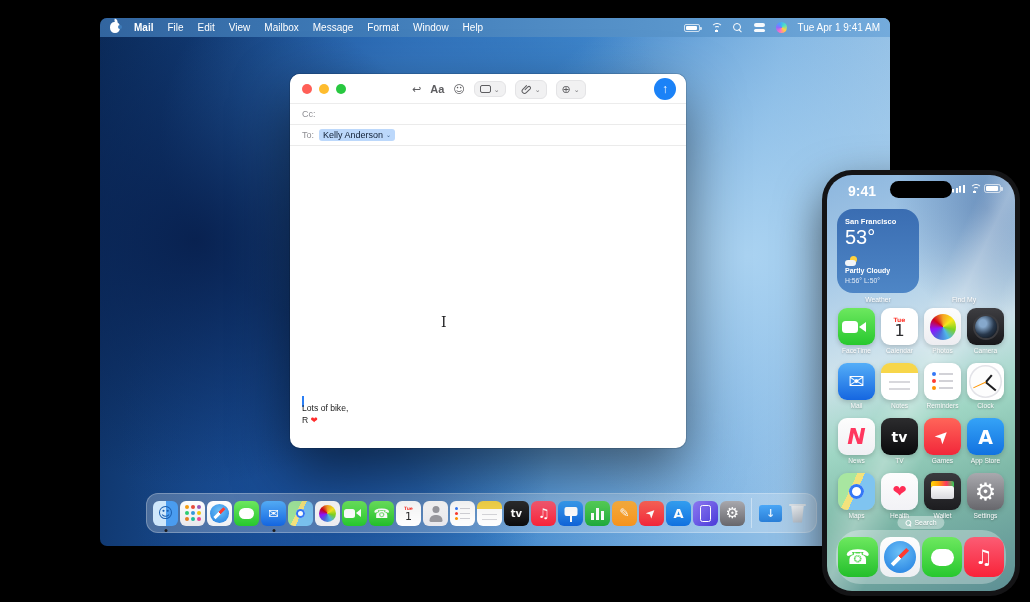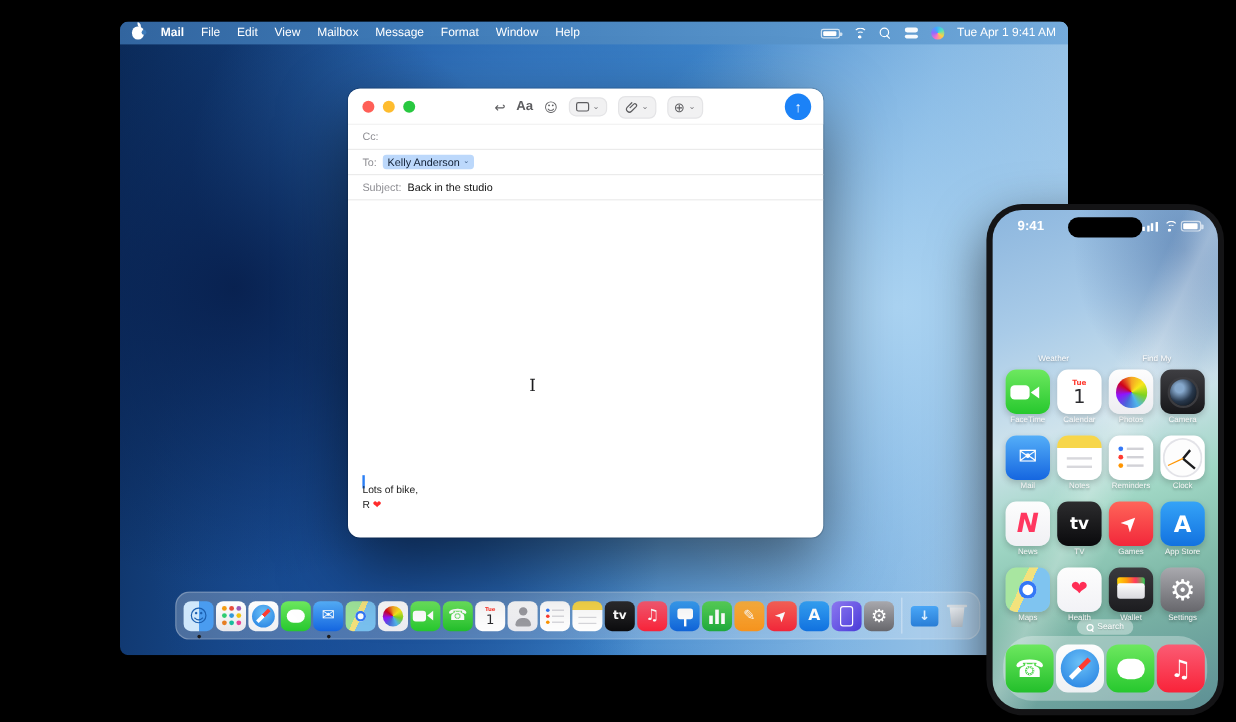--- a/index.html
+++ b/index.html
@@ -157,21 +157,21 @@
 
   
   #iphone{position:absolute;left:822px;top:170px;width:198px;height:426px;background:#141416;border-radius:30px;padding:5px;z-index:50;
     box-shadow:0 18px 45px rgba(0,0,0,.6)}
   #ip-screen{position:relative;width:188px;height:416px;border-radius:25px;overflow:hidden;
     background:
       radial-gradient(ellipse 70% 40% at 85% 8%, rgba(40,80,140,.45), transparent 70%),
       linear-gradient(160deg,#8cb6de 0%,#a9cbe8 22%,#cfe3ec 42%,#9fd6c4 58%,#7fb9a8 74%,#5d8f94 100%)}
   #ip-screen:before{content:"";position:absolute;inset:0;background:linear-gradient(115deg,transparent 42%,rgba(255,255,255,.28) 50%,transparent 60%)}
   .island{position:absolute;left:50%;top:6px;transform:translateX(-50%);width:62px;height:17px;border-radius:9px;background:#000;z-index:3}
-  .ip-time{position:absolute;left:21px;top:8px;color:#fff;font-size:11px;font-weight:700;z-index:3}
+  .ip-time{position:absolute;left:21px;top:8px;color:#fff;font-size:14px;font-weight:700;z-index:3}
   .ip-status{position:absolute;right:14px;top:9px;display:flex;align-items:center;gap:4px;z-index:3}
   .sig{width:13px;height:8px;
     background:linear-gradient(#fff,#fff) 0 100%/2px 3.5px no-repeat,linear-gradient(#fff,#fff) 3.5px 100%/2px 5px no-repeat,
     linear-gradient(#fff,#fff) 7px 100%/2px 6.5px no-repeat,linear-gradient(#fff,#fff) 10.5px 100%/2px 8px no-repeat}
   .ip-batt{width:17px;height:8.5px;border:1px solid rgba(255,255,255,.65);border-radius:2.5px;position:relative}
   .ip-batt:before{content:"";position:absolute;left:1px;top:1px;bottom:1px;width:12px;background:#fff;border-radius:1px}
   .ip-batt:after{content:"";position:absolute;right:-3px;top:2px;width:2px;height:3.5px;background:rgba(255,255,255,.65);border-radius:0 1px 1px 0}
 
   
   #widgets{position:absolute;left:10px;top:34px;display:flex;gap:4px}
@@ -330,24 +330,20 @@
       <div class="mw-row">
         <span class="flabel">Cc:</span>
       </div>
       <div class="mw-row">
         <span class="flabel">To:</span>
         <span class="to-pill">
           <span style="display:inline">Kelly Anderson</span>
           <span class="chev">⌄</span>
         </span>
       </div>
-      <div class="mw-row">
-        <span class="flabel">Subject:</span>
-        <span class="fvalue">Back in the studio</span>
-      </div>
 
       <div class="mw-caret"></div>
       <div class="closing">
         <div>Lots of bike,</div>
         <div><span style="display:inline">R</span>
           <span class="heart">❤</span></div>
       </div>
     </div>
 
     <div id="mac-dock">
@@ -406,20 +402,27 @@
     <div id="ip-screen">
       <span class="ip-time">9:41</span>
       <span class="island"></span>
       <div class="ip-status">
         <span class="sig"></span>
         <span class="wifi"></span>
         <span class="ip-batt"></span>
       </div>
 
       <div id="widgets">
+        <div class="widget w-weather">
+          <div class="ww-city">San Francisco</div>
+          <div class="ww-temp">53°</div>
+          <span class="wicon"></span>
+          <div class="ww-cond">Partly Cloudy</div>
+          <div class="ww-hilo">H:56° L:50°</div>
+        </div>
       </div>
       <div class="wlabel" style="left:10px">Weather</div>
       <div class="wlabel" style="left:96px">Find My</div>
 
       <div id="appgrid">
         <div class="cell">
             <div class="ai a-ft"></div>
             <div class="alabel">FaceTime</div>
           </div>
         <div class="cell">

